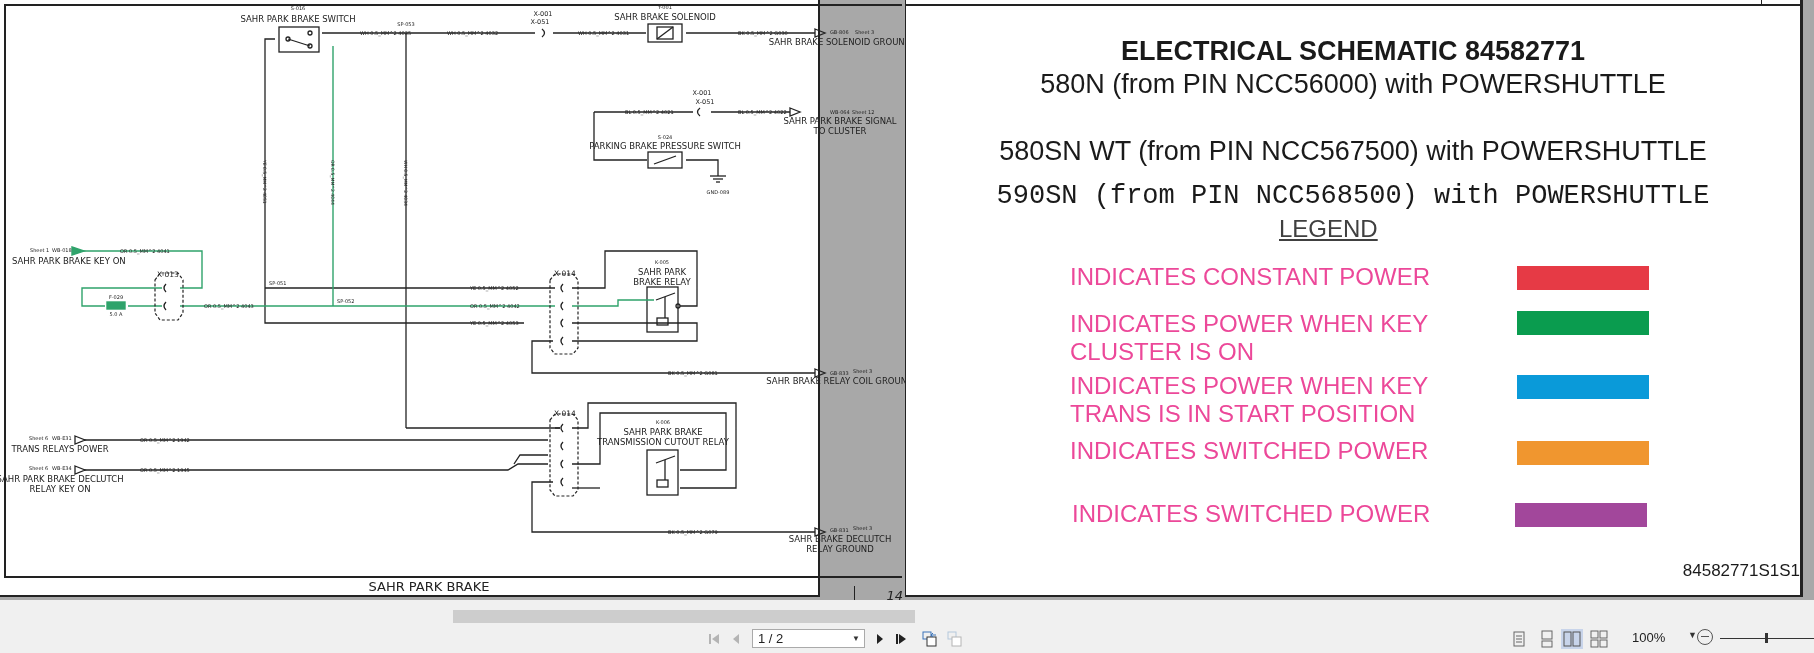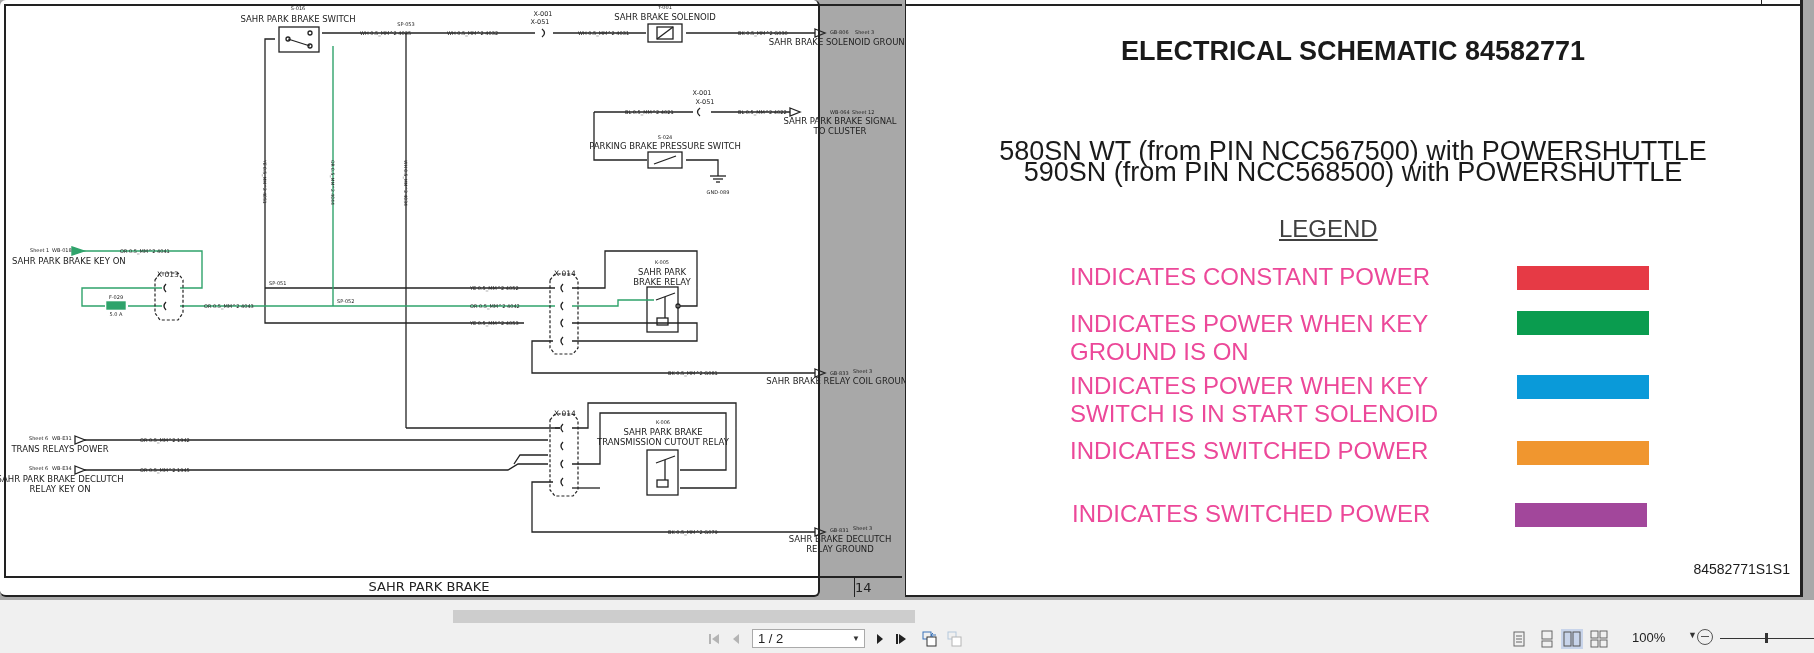--- a/index.html
+++ b/index.html
@@ -1,33 +1,33 @@
 <!DOCTYPE html>
 <html><head>
 <meta charset="utf-8">
 <style>
   html,body{margin:0;padding:0;}
   body{width:1814px;height:653px;overflow:hidden;background:#f0f0f0;position:relative;font-family:"Liberation Sans",sans-serif;}
   #viewer{position:absolute;left:0;top:0;width:1814px;height:600px;background:#a8a8a8;}
   .page{position:absolute;background:#fff;box-sizing:border-box;}
-  #page-left{left:0;top:0;width:820px;height:597px;border-right:2px solid #222;border-bottom:2px solid #222;border-radius:6px;}
+  #page-left{left:0;top:0;width:820px;height:597px;border-right:2px solid #222;border-bottom:2px solid #222;}
   #page-right{left:905px;top:0;width:898px;height:597px;border-left:1px solid #222;border-right:3px solid #222;border-bottom:2px solid #222;}
   #page-left .frame{position:absolute;left:4px;top:4px;width:898px;height:574px;border-left:2px solid #222;border-top:2px solid #222;box-sizing:border-box;}
   #page-right .frame-top{position:absolute;left:0;top:4px;width:100%;height:0;border-top:2px solid #222;}
   #page-right .frame-tick{position:absolute;left:855px;top:0;width:0;height:5px;border-left:1px solid #222;}
   #page-left .title-block{position:absolute;left:4px;top:576px;width:898px;height:21px;border-top:2px solid #222;box-sizing:border-box;}
   .title-text{position:absolute;left:0;width:850px;top:1px;text-align:center;font-family:"DejaVu Sans",sans-serif;font-size:13px;color:#222;}
-  .sheet-no{position:absolute;left:850px;top:0;width:48px;height:19px;border-left:1px solid #222;text-align:left;font-family:"DejaVu Sans",sans-serif;font-size:13px;line-height:19px;color:#222;}
+  .sheet-no{position:absolute;left:850px;top:8px;width:48px;height:19px;border-left:1px solid #222;text-align:right;font-family:"DejaVu Sans",sans-serif;font-size:13px;line-height:19px;color:#222;font-style:italic;}
   svg.schem{position:absolute;left:0;top:0;}
   svg.schem text{font-family:"DejaVu Sans",sans-serif;fill:#222;}
   .heading{position:absolute;left:0;width:100%;text-align:center;font-family:"Liberation Sans",sans-serif;font-size:27px;color:#1a1a1a;line-height:33px;}
   .legend-title{position:absolute;left:373px;top:215px;font-size:24px;color:#404040;text-decoration:underline;}
   .legend-item{position:absolute;left:164px;font-size:24px;line-height:28px;color:#ec4899;width:420px;}
   .swatch{position:absolute;width:132px;height:24px;}
-  .docid{position:absolute;right:10px;top:561px;font-size:14px;color:#1a1a1a;}
+  .docid{position:absolute;right:0;top:561px;font-size:17px;color:#1a1a1a;}
   
   #hscroll{position:absolute;left:0;top:600px;width:1814px;height:24px;background:#f0f0f0;}
   #hscroll-thumb{position:absolute;left:453px;top:10px;width:462px;height:13px;background:#cdcdcd;}
   
   #statusbar{position:absolute;left:0;top:624px;width:1814px;height:29px;background:#f0f0f0;}
   .navbtn{position:absolute;top:6px;width:18px;height:18px;display:flex;align-items:center;justify-content:center;font-size:13px;}
   .navbtn.disabled{color:#b4b4b4;}
   .navbtn.enabled{color:#222;}
   #page-select{position:absolute;left:752px;top:5px;width:113px;height:19px;border:1px solid #aaa;background:#fff;box-sizing:border-box;font-size:13px;line-height:17px;padding-left:5px;color:#222;}
   #page-select .caret{position:absolute;right:4px;top:0;font-size:8px;color:#333;}
@@ -221,39 +221,40 @@
     <div class="title-block">
       <div class="title-text">SAHR PARK BRAKE</div>
       <div class="sheet-no">14</div>
     </div>
   </div>
 
   <div class="page" id="page-right">
     <div class="frame-top"></div>
     <div class="frame-tick"></div>
     <div class="heading" style="top:35px;font-weight:bold;">ELECTRICAL SCHEMATIC 84582771</div>
+    <div class="heading" style="top:68px;">580N (from PIN NCC56000) with POWERSHUTTLE</div>
     <div class="heading" style="top:135px;">580SN WT (from PIN NCC567500) with POWERSHUTTLE</div>
-    <div class="heading" style="top:156px;">590SN (from PIN NCC568500) with POWERSHUTTLE</div>
+    <div class="heading" style="top:180px;font-family:Liberation Mono, monospace;">590SN (from PIN NCC568500) with POWERSHUTTLE</div>
 
     <div class="legend-title">LEGEND</div>
 
     <div class="legend-item" style="top:263px;">
       <div>INDICATES CONSTANT POWER</div>
     </div>
     <div class="swatch" style="left:611px;top:266px;background:#e63a45;"></div>
 
     <div class="legend-item" style="top:310px;">
       <div>INDICATES POWER WHEN KEY</div>
-      <div>GROUND IS ON</div>
+      <div>CLUSTER IS ON</div>
     </div>
     <div class="swatch" style="left:611px;top:311px;background:#0a9c4f;"></div>
 
     <div class="legend-item" style="top:372px;">
       <div>INDICATES POWER WHEN KEY</div>
-      <div>SWITCH IS IN START SOLENOID</div>
+      <div>TRANS IS IN START POSITION</div>
     </div>
     <div class="swatch" style="left:611px;top:375px;background:#0a9ad9;"></div>
 
     <div class="legend-item" style="top:437px;">
       <div>INDICATES SWITCHED POWER</div>
     </div>
     <div class="swatch" style="left:611px;top:441px;background:#f0962f;"></div>
 
     <div class="legend-item" style="top:500px;left:166px;">
       <div>INDICATES SWITCHED POWER</div>

